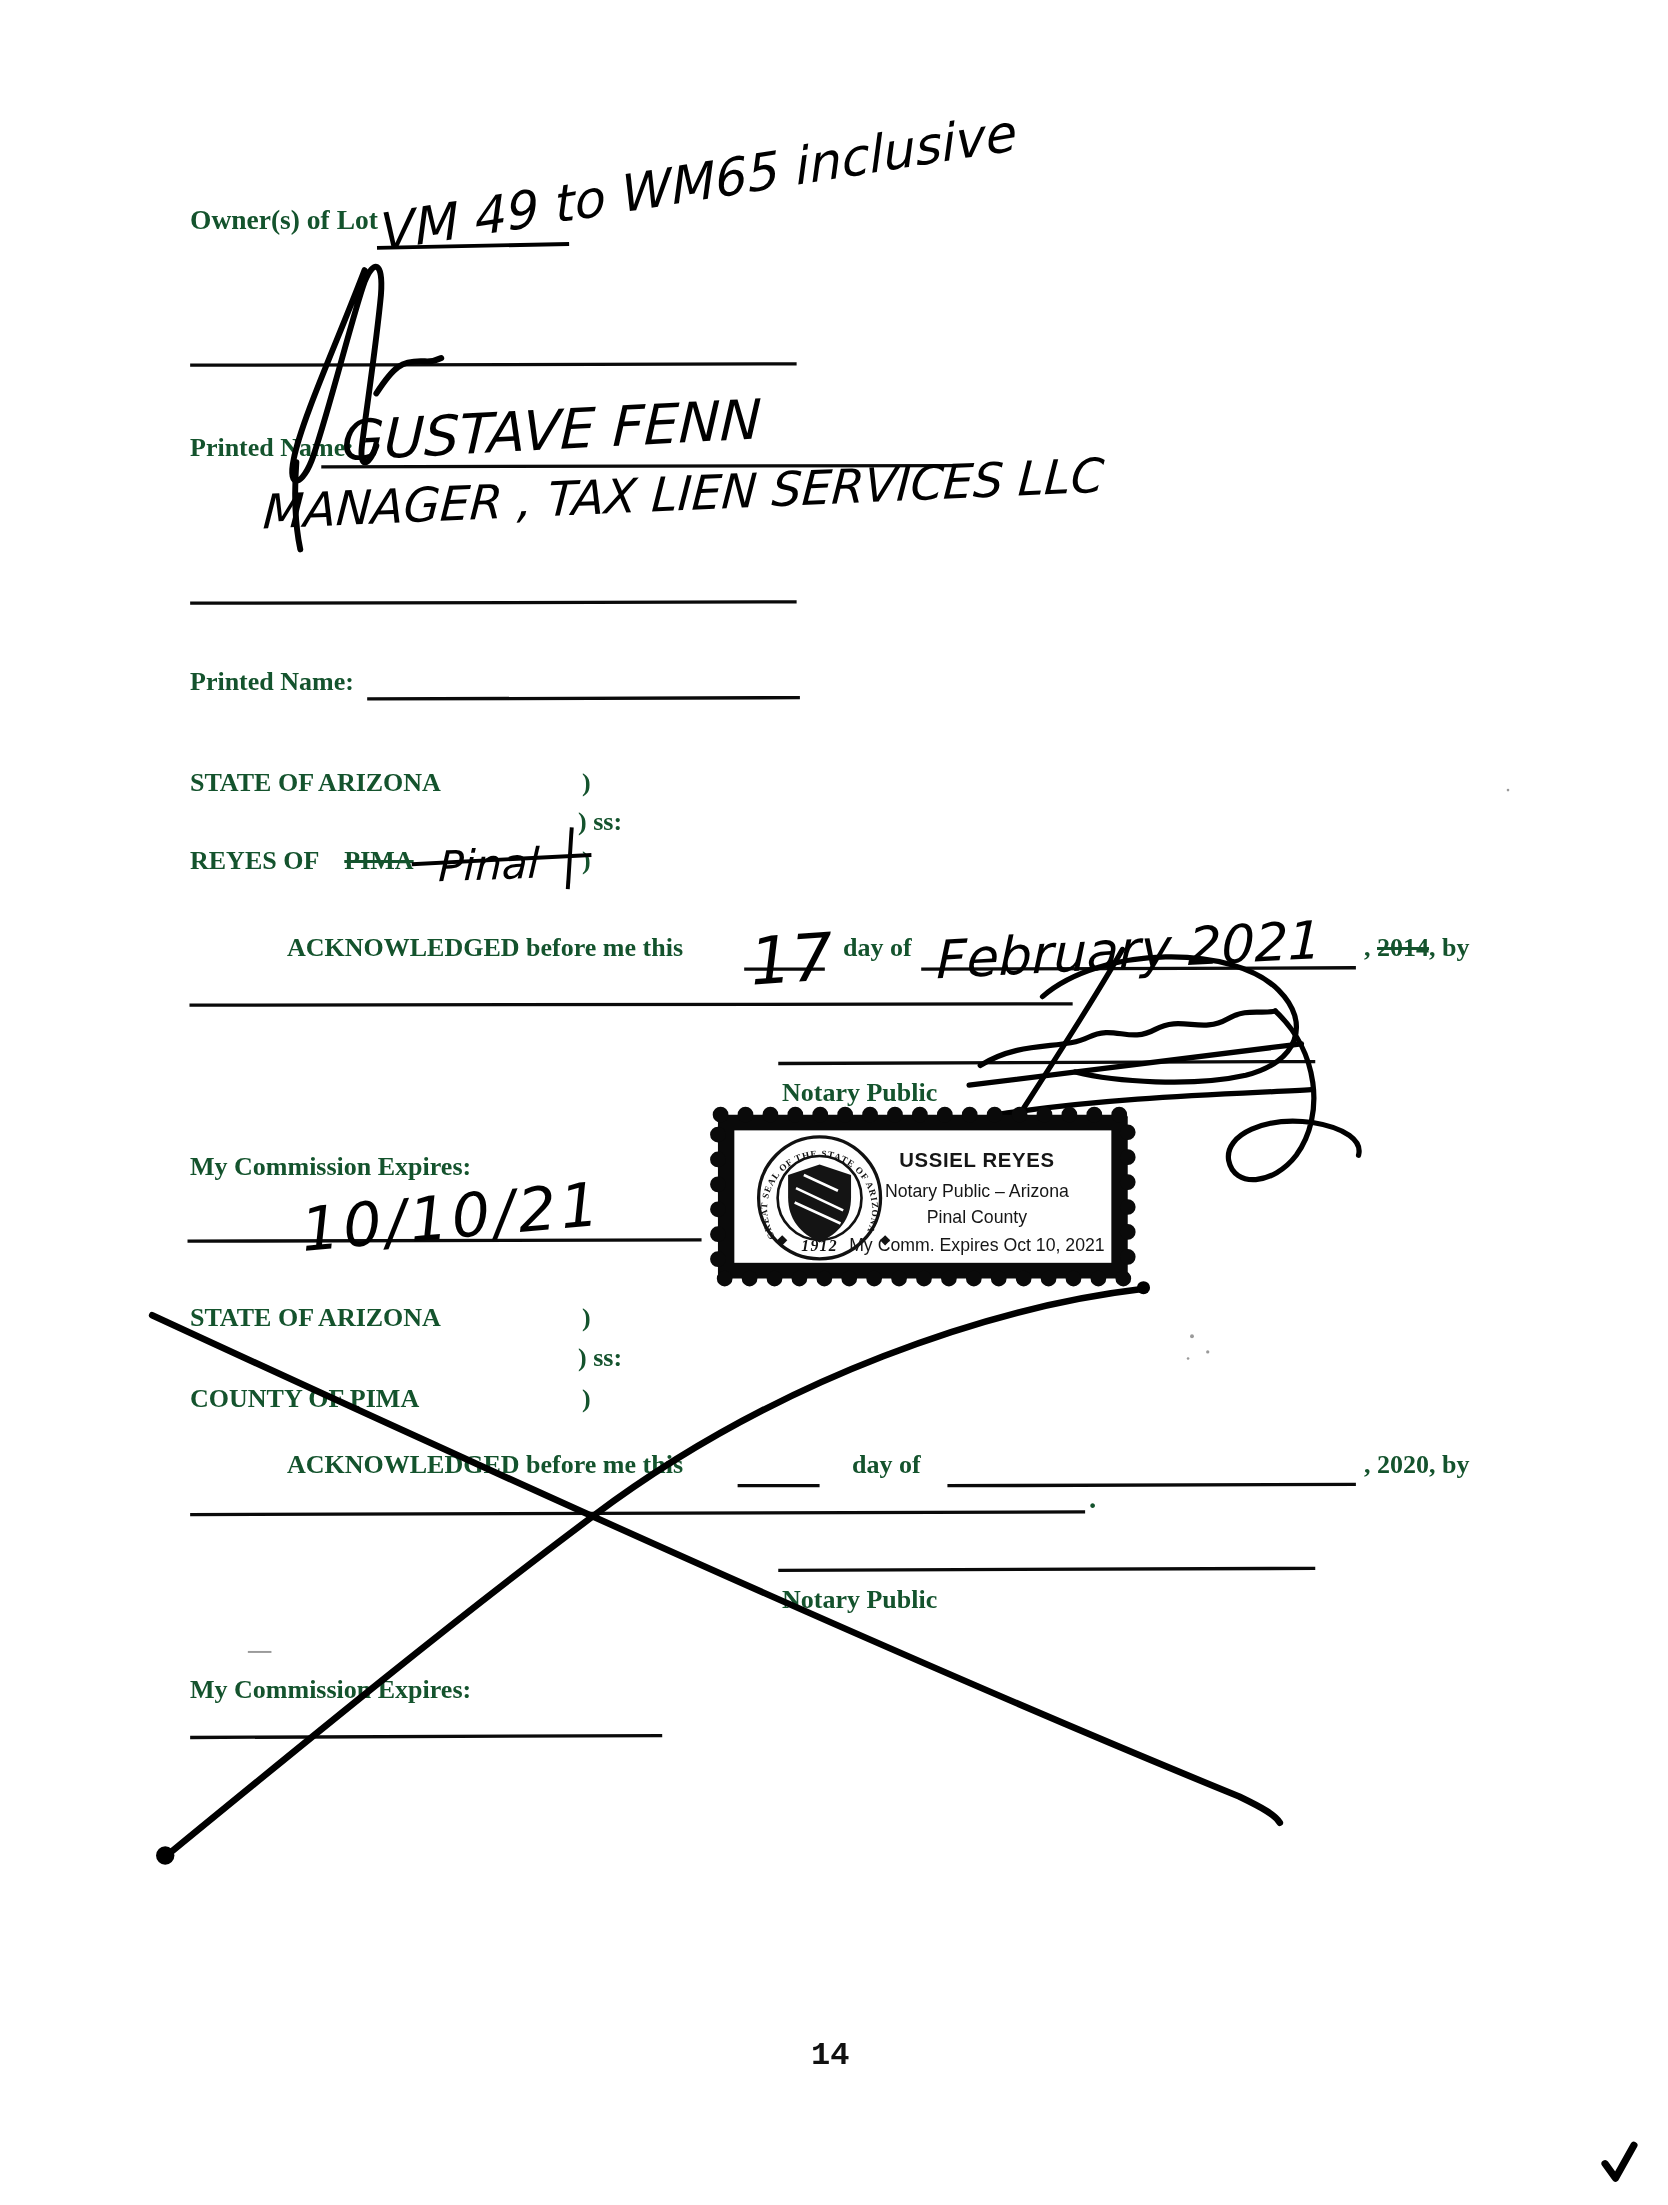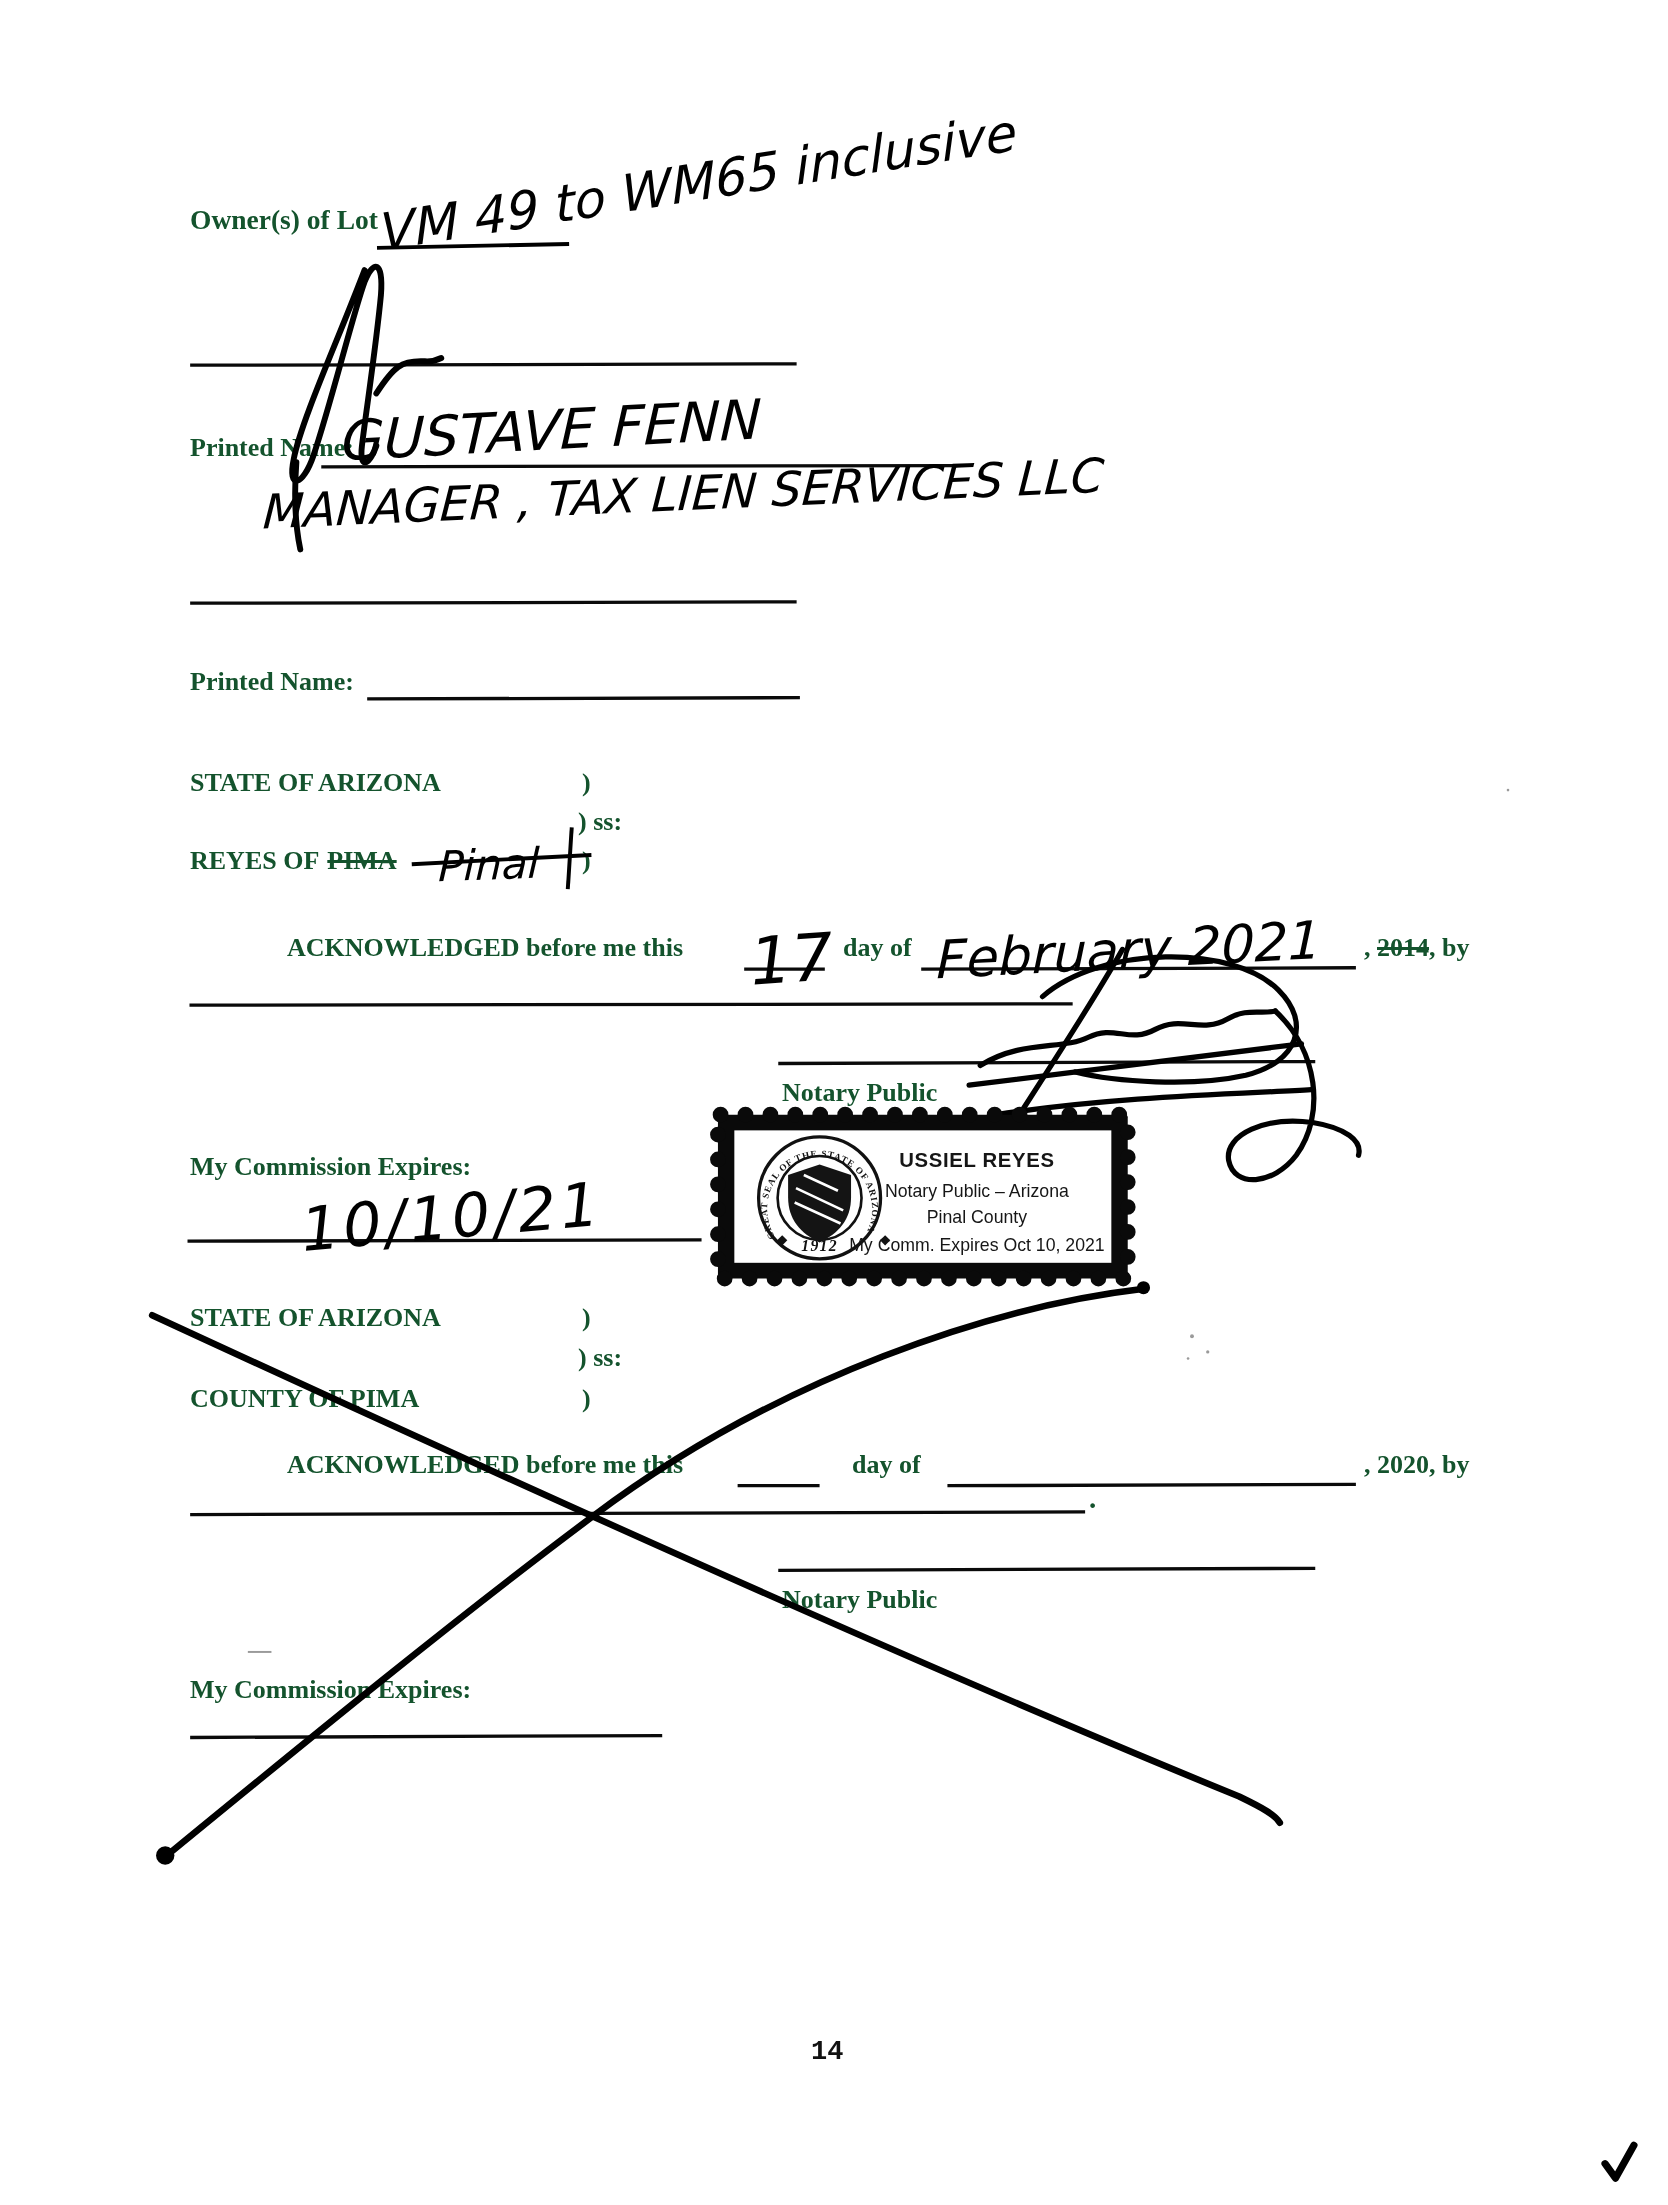--- a/index.html
+++ b/index.html
@@ -49,21 +49,21 @@
 
   <div class="abs doc" style="left:190px;top:205px;font-size:27.5px;">Owner(s) of Lot</div>
 
   <div class="abs doc" style="left:190px;top:434px;">Printed Name:</div>
 
   <div class="abs doc" style="left:190px;top:668px;">Printed Name:</div>
 
   <div class="abs doc" style="left:190px;top:769px;">STATE OF ARIZONA</div>
   <div class="abs doc" style="left:582px;top:769px;">)</div>
   <div class="abs doc" style="left:578px;top:808px;">) ss:</div>
-  <div class="abs doc" style="left:190px;top:847px;"><span>REYES OF</span><span class="struck" style="margin-left:8px;">PIMA</span></div>
+  <div class="abs doc" style="left:190px;top:847px;"><span>REYES OF</span><span class="struck" style="margin-left:25px;">PIMA</span></div>
   <div class="abs doc" style="left:582px;top:847px;">)</div>
 
   <div class="abs doc" style="left:287px;top:934px;">ACKNOWLEDGED before me this</div>
   <div class="abs doc" style="left:843px;top:934px;">day of</div>
   <div class="abs doc" style="left:1364px;top:934px;"><span>, </span><span class="struck">2014</span><span>, by</span></div>
 
   <div class="abs doc" style="left:782px;top:1079px;">Notary Public</div>
 
   <div class="abs doc" style="left:190px;top:1153px;">My Commission Expires:</div>
 
@@ -75,21 +75,21 @@
 
   <div class="abs doc" style="left:287px;top:1451px;">ACKNOWLEDGED before me this</div>
   <div class="abs doc" style="left:852px;top:1451px;">day of</div>
   <div class="abs doc" style="left:1364px;top:1451px;">, 2020, by</div>
   <div class="abs doc" style="left:1089px;top:1483px;font-size:29px;">.</div>
 
   <div class="abs doc" style="left:782px;top:1586px;">Notary Public</div>
 
   <div class="abs doc" style="left:190px;top:1676px;">My Commission Expires:</div>
 
-  <div class="abs mono" style="left:811px;top:2037px;font-size:27px;">14</div>
+  <div class="abs mono" style="left:811px;top:2037px;font-size:32px;">14</div>
 
   <svg width="1668" height="2205" viewBox="0 0 2544 3363">
 
     <g stroke="#0a0a0a" stroke-width="5">
       <line x1="290" y1="557" x2="1215" y2="555"></line>
       <line x1="490" y1="712" x2="1460" y2="710"></line>
       <line x1="290" y1="920" x2="1215" y2="918"></line>
       <line x1="560" y1="1066" x2="1220" y2="1064"></line>
       <line x1="1135" y1="1478" x2="1258" y2="1478"></line>
       <line x1="1405" y1="1478" x2="2068" y2="1476"></line>

